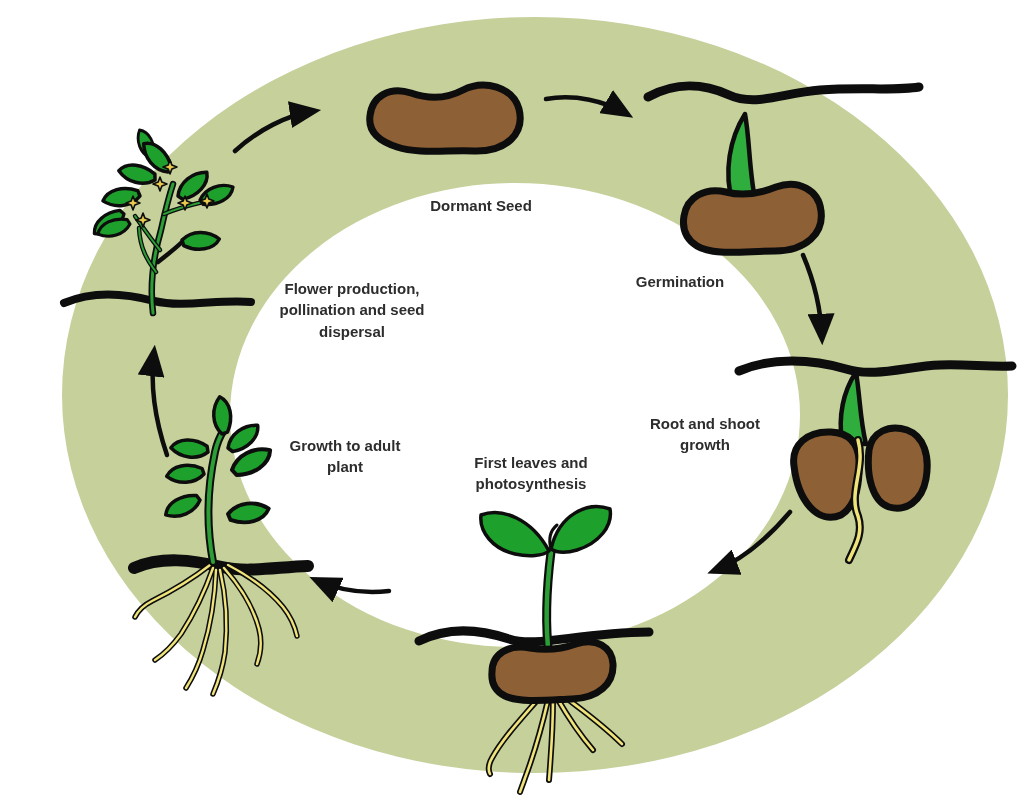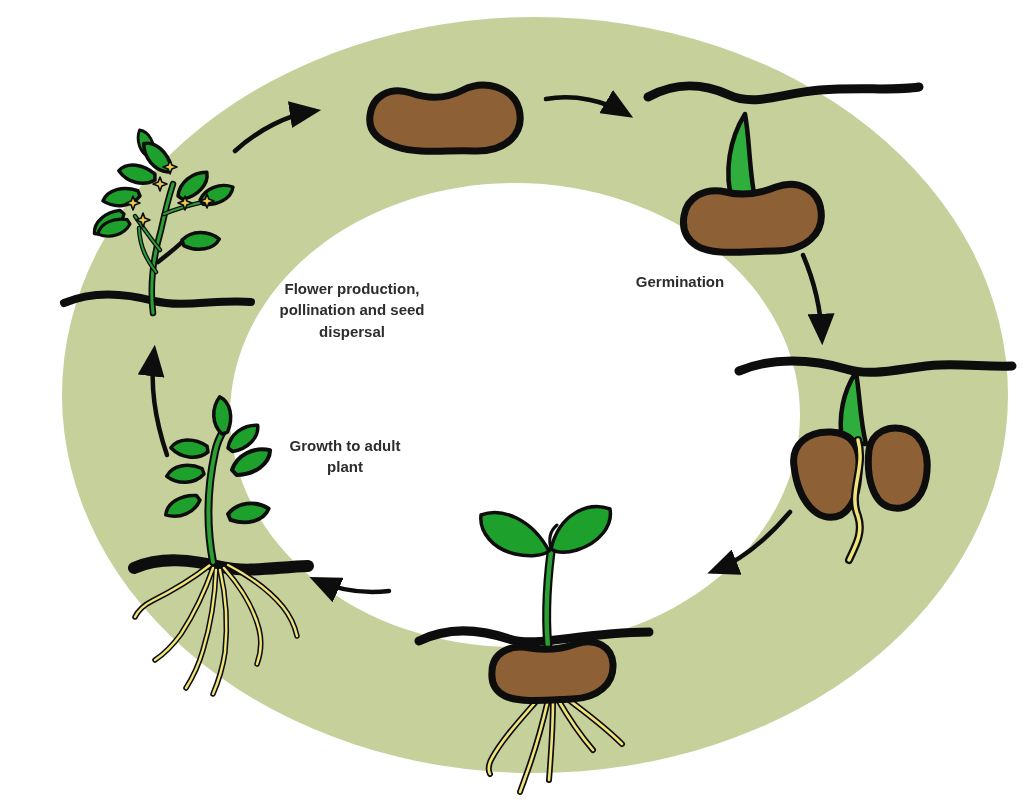--- a/index.html
+++ b/index.html
@@ -165,16 +165,19 @@
         <path class="flower" transform="translate(170 167)" d="M0,-7 L1.9,-1.9 L7,0 L1.9,1.9 L0,7 L-1.9,1.9 L-7,0 L-1.9,-1.9 Z"></path>
         <path class="flower" transform="translate(160 184)" d="M0,-7 L1.9,-1.9 L7,0 L1.9,1.9 L0,7 L-1.9,1.9 L-7,0 L-1.9,-1.9 Z"></path>
         <path class="flower" transform="translate(133 203)" d="M0,-7 L1.9,-1.9 L7,0 L1.9,1.9 L0,7 L-1.9,1.9 L-7,0 L-1.9,-1.9 Z"></path>
         <path class="flower" transform="translate(143 220)" d="M0,-7 L1.9,-1.9 L7,0 L1.9,1.9 L0,7 L-1.9,1.9 L-7,0 L-1.9,-1.9 Z"></path>
         <path class="flower" transform="translate(185 203)" d="M0,-7 L1.9,-1.9 L7,0 L1.9,1.9 L0,7 L-1.9,1.9 L-7,0 L-1.9,-1.9 Z"></path>
         <path class="flower" transform="translate(207 201)" d="M0,-7 L1.9,-1.9 L7,0 L1.9,1.9 L0,7 L-1.9,1.9 L-7,0 L-1.9,-1.9 Z"></path>
       </g>
     </g>
   </svg>
 
+  <div class="stage-label" id="lbl-dormant">Dormant Seed</div>
   <div class="stage-label" id="lbl-germination">Germination</div>
+  <div class="stage-label" id="lbl-rootshoot">Root and shoot growth</div>
+  <div class="stage-label" id="lbl-firstleaves">First leaves and photosynthesis</div>
   <div class="stage-label" id="lbl-flower">Flower production, pollination and seed dispersal</div>
   <div class="stage-label" id="lbl-adult">Growth to adult plant</div>
 </div>
 
 </body></html>

